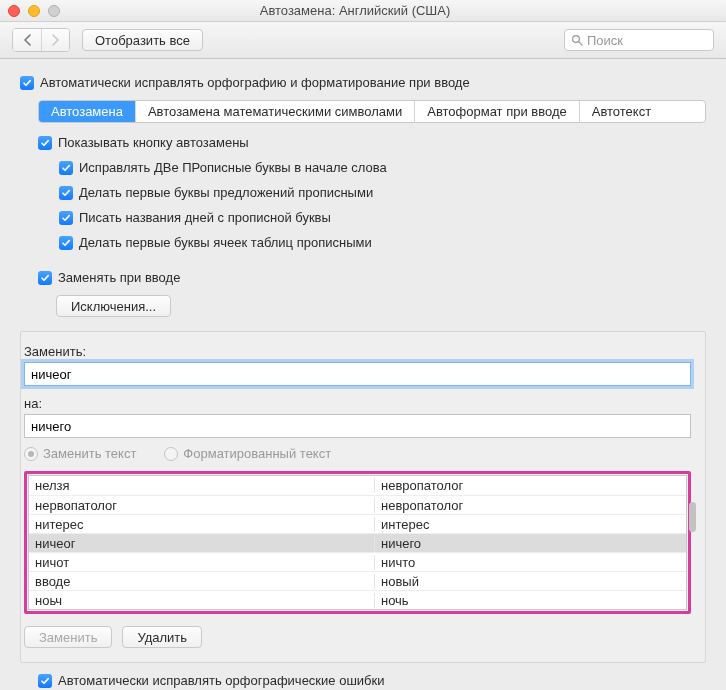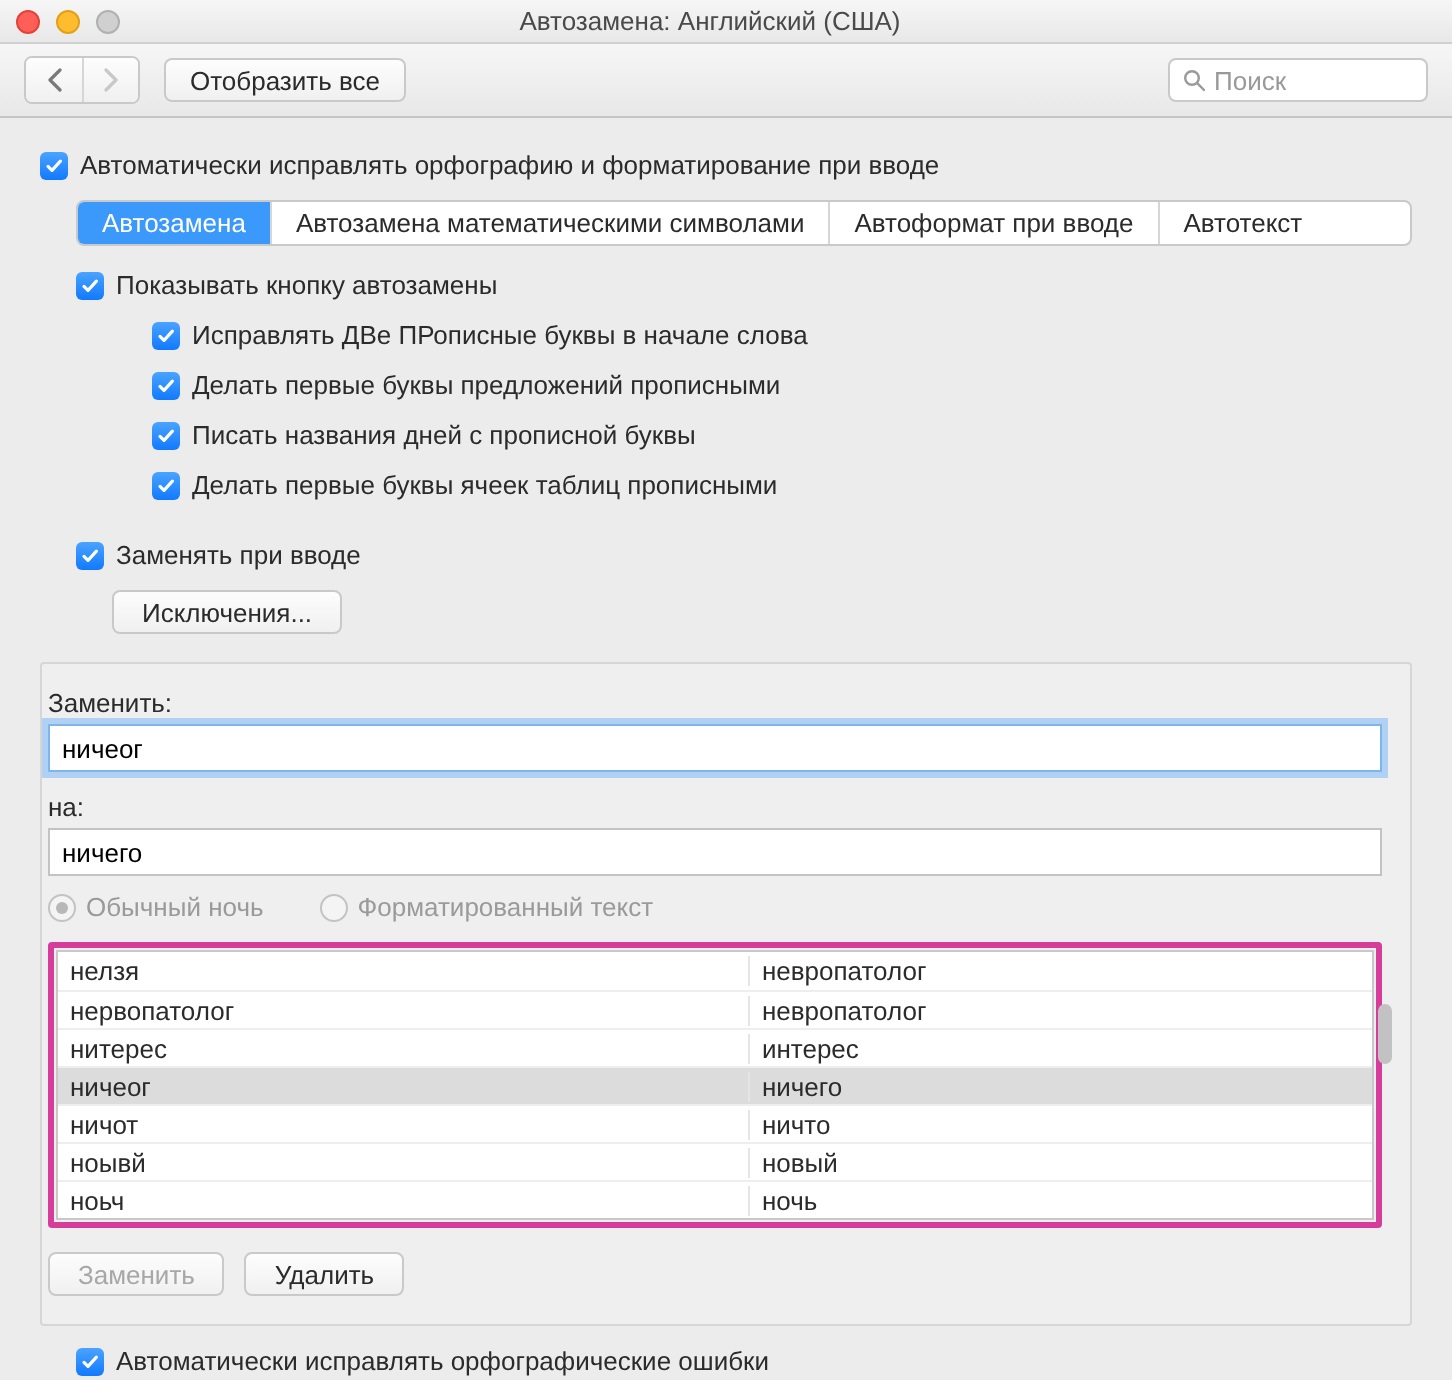--- a/index.html
+++ b/index.html
@@ -53,34 +53,34 @@
   height: 22px;
   padding: 0 12px;
   border: 1px solid #c9c9c9;
   border-radius: 4px;
   background: linear-gradient(#fdfdfd,#f0f0f0);
   display: inline-flex; align-items: center;
   font-size: 13px;
 }
 .search {
   margin-left: auto;
-  width: 130px; height: 22px;
+  width: 150px; height: 22px;
   border: 1px solid #c9c9c9;
   border-radius: 4px;
   background: #fff;
   display: flex; align-items: center;
   padding: 0 6px;
   color: #999;
   gap: 4px;
 }
 .search svg { flex: none; }
 .content { padding: 16px 20px 12px 20px; }
 .checkrow { display: flex; align-items: flex-end; gap: 6px; margin-bottom: 10px; }
 .checkrow.indent1 { margin-left: 18px; }
-.checkrow.indent2 { margin-left: 36px; padding-left: 20px; }
+.checkrow.indent2 { margin-left: 19px; padding-left: 20px; }
 .ck {
   width: 14px; height: 14px;
   border-radius: 3px;
   background: linear-gradient(#4aa3ff,#1279ff);
   display: flex; align-items: center; justify-content: center;
   flex: none;
 }
 .ck svg { display: block; }
 .tabbar {
   display: flex;
@@ -271,21 +271,21 @@
   <div class="panel">
     <span class="lbl">Заменить:</span>
     <input class="txtin focused" value="ничеог" style="">
     <div class="sp"></div>
     <span class="lbl">на:</span>
     <input class="txtin" value="ничего" style="">
 
     <div class="radios">
       <div class="radio">
         <span class="rcircle on"></span>
-        <span>Обычный ночь</span>
+        <span>Заменить текст</span>
       </div>
       <div class="radio">
         <span class="rcircle"></span>
         <span>Форматированный текст</span>
       </div>
     </div>
 
     <div class="tablewrap">
       <div class="tableinner" id="tbl">
         <div class="scrollthumb"></div>
@@ -303,21 +303,21 @@
           </div>
           <div class="trow sel">
             <div class="tcell">ничеог</div>
             <div class="tcell">ничего</div>
           </div>
           <div class="trow">
             <div class="tcell">ничот</div>
             <div class="tcell">ничто</div>
           </div>
           <div class="trow">
-            <div class="tcell">ноывй</div>
+            <div class="tcell">вводе</div>
             <div class="tcell">новый</div>
           </div>
           <div class="trow">
             <div class="tcell">ноьч</div>
             <div class="tcell">ночь</div>
           </div>
         </div>
     </div>
 
     <div class="actionrow">

